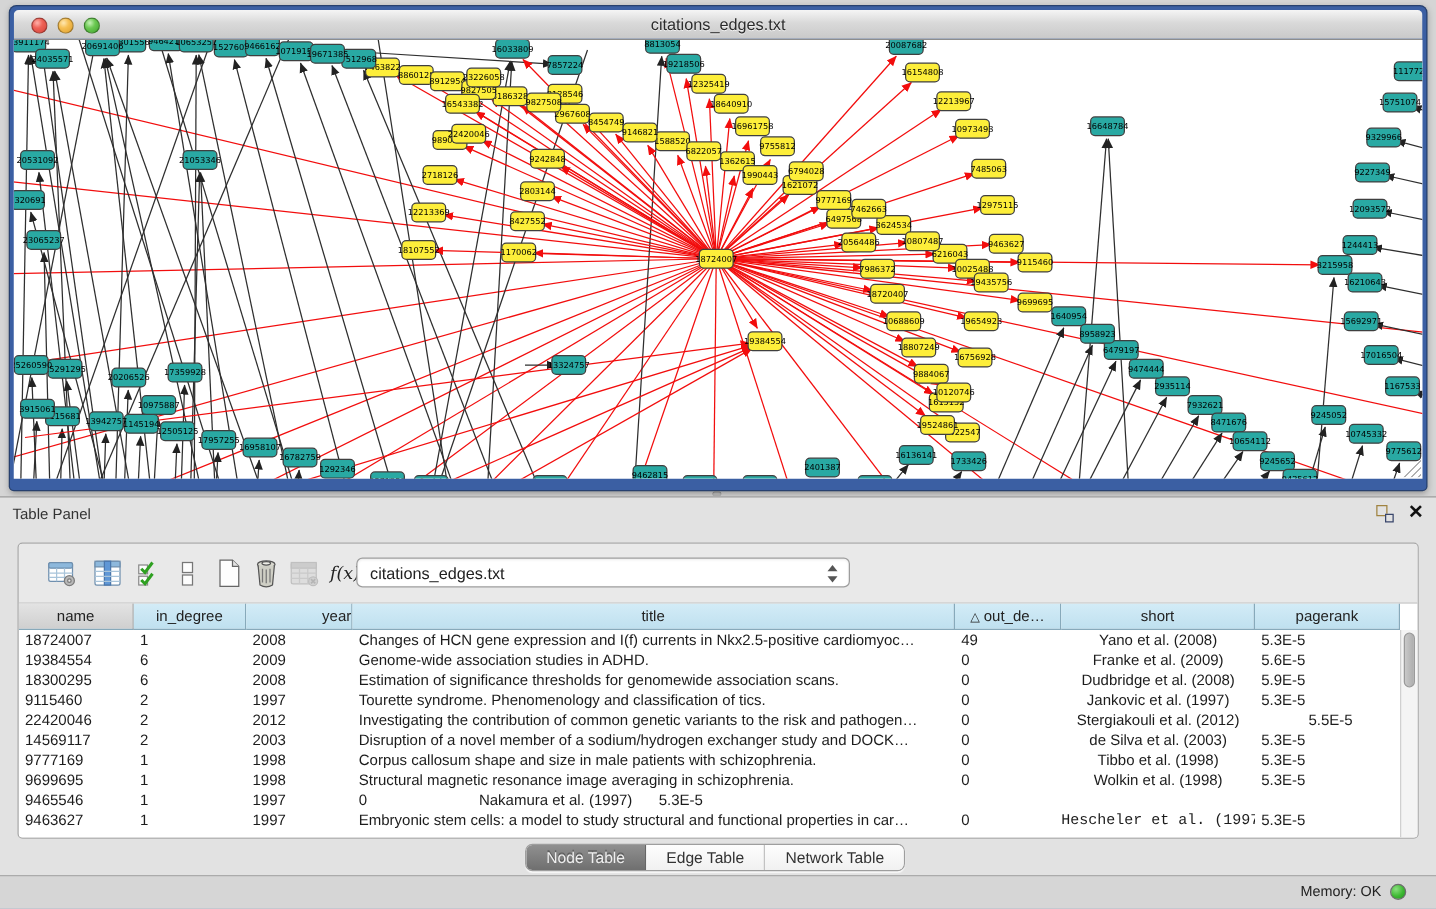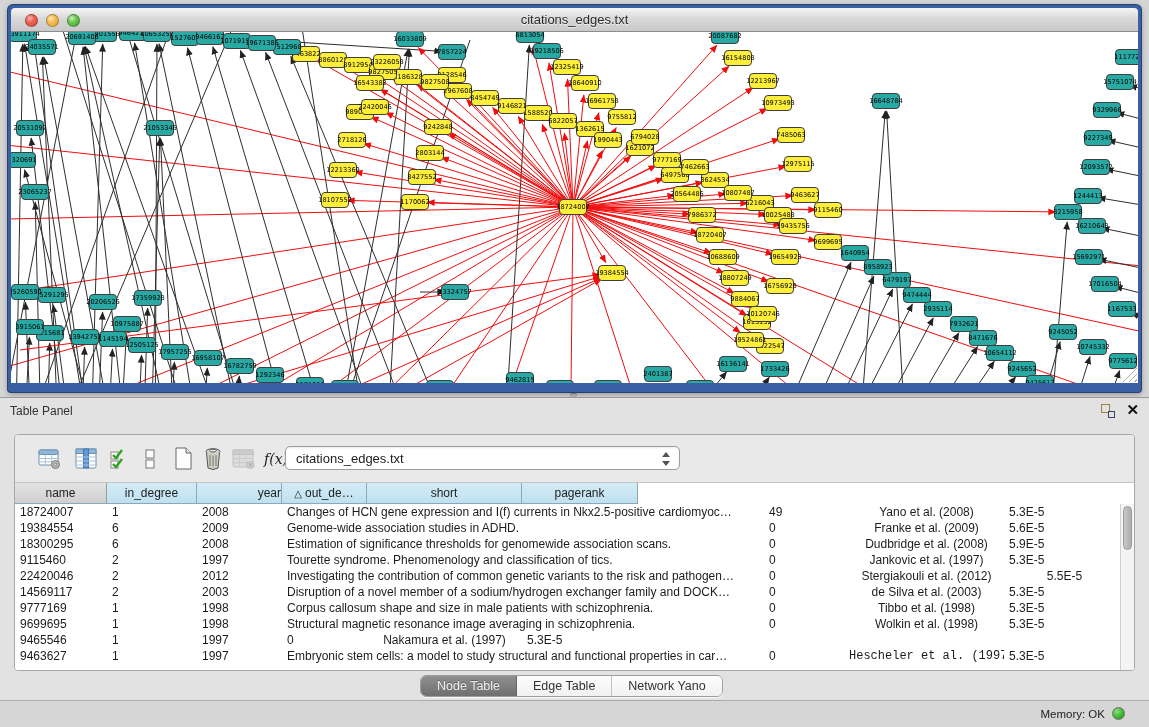--- a/index.html
+++ b/index.html
@@ -898,20 +898,21 @@
             <span class="dn"></span>
           </span>
       </div>
     </div>
 
     <div class="tp-table">
       <div class="thead" id="thead">
           <div class="th first" style="width: 92px;">name</div>
           <div class="th" style="width: 90px;">in_degree</div>
           <div class="th" style="width: 85px; text-align: right;">year</div>
+          <div class="th" style="width: 482px;">title</div>
           <div class="th" style="width: 85px;"><span class="sort-glyph">△</span>out_de…</div>
           <div class="th" style="width: 155px;">short</div>
           <div class="th" style="width: 116px;">pagerank</div>
         </div>
       <div class="tbody" id="tbody">
           <div class="tr">
             <div class="td" style="width: 92px;">18724007</div>
             <div class="td" style="width: 90px;">1</div>
             <div class="td" style="width: 85px;">2008</div>
             <div class="td" style="width: 482px;">Changes of HCN gene expression and I(f) currents in Nkx2.5-positive cardiomyoc…</div>
@@ -952,21 +953,21 @@
             <div class="td" style="width: 85px;">2012</div>
             <div class="td" style="width: 482px;">Investigating the contribution of common genetic variants to the risk and pathogen…</div>
             <div class="td" style="width: 85px;">0</div>
             <div class="td center" style="width: 155px;">Stergiakouli et al. (2012)</div>
             <div class="td" style="width: 116px; text-align: center;">5.5E-5</div>
           </div>
           <div class="tr">
             <div class="td" style="width: 92px;">14569117</div>
             <div class="td" style="width: 90px;">2</div>
             <div class="td" style="width: 85px;">2003</div>
-            <div class="td" style="width: 482px;">Disruption of a novel member of a sodium/hydrogen exchanger family and DOCK…</div>
+            <div class="td" style="width: 482px;">Disruption of a novel member of a sodium/hydrogen exchanger study and DOCK…</div>
             <div class="td" style="width: 85px;">0</div>
             <div class="td center" style="width: 155px;">de Silva et al. (2003)</div>
             <div class="td" style="width: 116px;">5.3E-5</div>
           </div>
           <div class="tr">
             <div class="td" style="width: 92px;">9777169</div>
             <div class="td" style="width: 90px;">1</div>
             <div class="td" style="width: 85px;">1998</div>
             <div class="td" style="width: 482px;">Corpus callosum shape and size in male patients with schizophrenia.</div>
             <div class="td" style="width: 85px;">0</div>
@@ -1002,20 +1003,20 @@
         </div>
       <div class="vscroll">
         <div class="vthumb"></div>
       </div>
     </div>
   </div>
 
   <div class="seg-control" id="segcontrol">
       <div class="seg active">Node Table</div>
       <div class="seg">Edge Table</div>
-      <div class="seg">Network Yano</div>
+      <div class="seg">Network Table</div>
     </div>
 </div>
 
 <div id="status-bar">
   <span class="mem-label">Memory: OK</span>
   <span class="mem-dot"></span>
 </div>
 
 </body></html>

